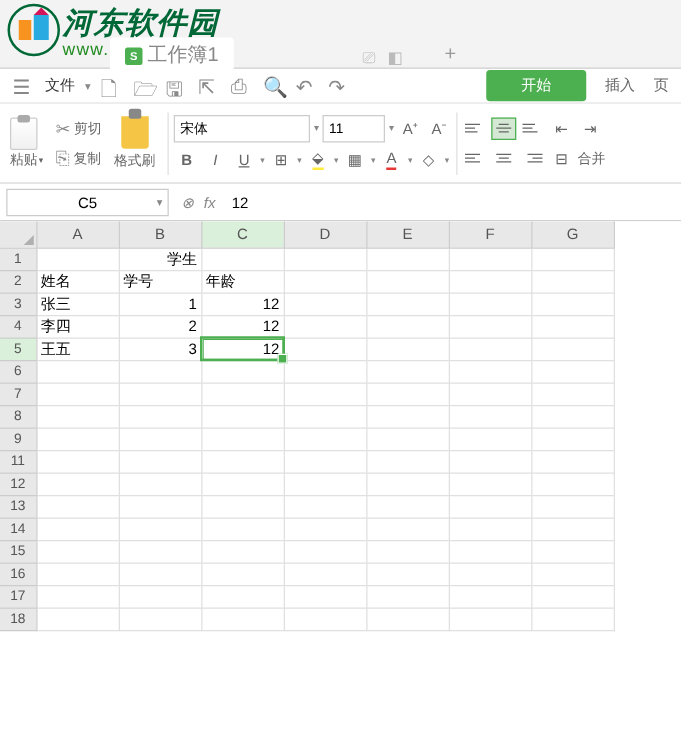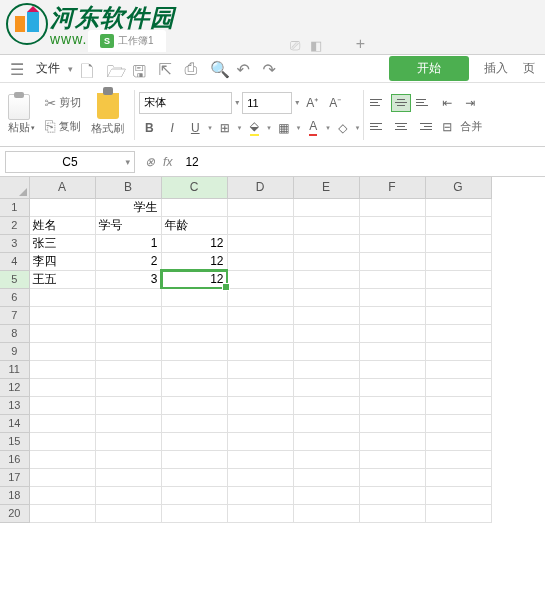--- a/index.html
+++ b/index.html
@@ -6,21 +6,21 @@
 body { background: #f5f5f5; width: 545px; height: 604px; overflow: hidden; position: relative; }
 
 
 .titlebar { height: 55px; background: #f3f3f3; position: relative; border-bottom: 1px solid #d0d0d0; }
 .watermark { position: absolute; top: 2px; left: 5px; display: flex; align-items: center; }
 .wm-logo { width: 45px; height: 45px; position: relative; }
 .wm-logo svg { width: 45px; height: 45px; }
 .wm-text { margin-left: 0; }
 .wm-text1 { color: #006837; font-size: 24px; font-weight: bold; font-style: italic; letter-spacing: 1px; }
 .wm-text2 { color: #228B22; font-size: 14px; margin-top: -3px; letter-spacing: 1px; }
-.tab-item { position: absolute; left: 88px; top: 30px; background: #fff; padding: 4px 12px; font-size: 10px; color: #888; border-radius: 3px 3px 0 0; display: flex; align-items: center; gap: 4px; }
+.tab-item { position: absolute; left: 88px; top: 30px; background: #fff; padding: 4px 12px; font-size: 16px; color: #888; border-radius: 3px 3px 0 0; display: flex; align-items: center; gap: 4px; }
 .tab-icon { width: 14px; height: 14px; background: #4CAF50; border-radius: 2px; display: flex; align-items: center; justify-content: center; }
 .tab-icon::before { content: "S"; color: white; font-size: 9px; font-weight: bold; }
 .tab-plus { position: absolute; right: 180px; top: 35px; color: #999; font-size: 16px; }
 
 
 .menubar { height: 28px; background: #fff; padding: 0 10px; display: flex; align-items: center; gap: 8px; border-bottom: 1px solid #e0e0e0; }
 .menu-icon { width: 18px; height: 18px; color: #888; cursor: pointer; }
 .menu-label { font-size: 12px; color: #333; }
 .ribbon-tabs { margin-left: auto; display: flex; align-items: center; gap: 15px; font-size: 12px; }
 .tab-active { background: #4CAF50; color: white; padding: 4px 28px; border-radius: 3px; }
@@ -32,21 +32,21 @@
 .tool-sep { width: 1px; height: 50px; background: #e0e0e0; margin: 0 4px; }
 .tool-btn { display: flex; align-items: center; gap: 3px; font-size: 11px; color: #666; cursor: pointer; padding: 2px 4px; }
 .tool-icon { font-size: 14px; color: #888; }
 .paste-big { display: flex; flex-direction: column; align-items: flex-start; font-size: 11px; color: #666; }
 .paste-icon { width: 22px; height: 26px; border: 1px solid #ccc; border-radius: 2px; background: linear-gradient(#fff, #f0f0f0); position: relative; }
 .paste-icon::before { content: ""; position: absolute; top: -3px; left: 5px; width: 10px; height: 6px; background: #aaa; border-radius: 2px; }
 .format-brush { width: 22px; height: 26px; background: #f5c645; border-radius: 0 0 3px 3px; position: relative; }
 .format-brush::before { content: ""; position: absolute; top: -6px; left: 6px; width: 10px; height: 8px; background: #888; border-radius: 2px; }
 
 .font-row { display: flex; align-items: center; gap: 3px; }
-.font-select { width: 93px; height: 22px; border: 1px solid #ccc; font-size: 11px; padding: 0 4px; background: #fff; }
+.font-select { width: 109px; height: 22px; border: 1px solid #ccc; font-size: 11px; padding: 0 4px; background: #fff; }
 .size-select { width: 50px; height: 22px; border: 1px solid #ccc; font-size: 11px; padding: 0 4px; background: #fff; }
 .font-btn { width: 20px; height: 20px; display: flex; align-items: center; justify-content: center; font-size: 12px; color: #666; cursor: pointer; }
 .underline { text-decoration: underline; }
 .color-bar { border-bottom: 2px solid; padding-bottom: 1px; }
 .align-btn { width: 20px; height: 18px; display: flex; flex-direction: column; justify-content: center; gap: 2px; cursor: pointer; padding: 2px; }
 .align-btn.active { background: #d4e8d4; border: 1px solid #4CAF50; }
 .align-line { height: 1px; background: #666; }
 
 
 .fbar-row { height: 30px; background: #fff; display: flex; align-items: center; border-bottom: 1px solid #d0d0d0; padding: 0 5px; gap: 10px; }
@@ -401,25 +401,15 @@
     <tr>
           <th class="row-h">18</th>
           <td></td>
           <td></td>
           <td></td>
           <td></td>
           <td></td>
           <td></td>
           <td></td>
         </tr>
-    <tr>
-          <th class="row-h">20</th>
-          <td></td>
-          <td></td>
-          <td></td>
-          <td></td>
-          <td></td>
-          <td></td>
-          <td></td>
-        </tr>
   </tbody>
     </table>
 </div>
 
 </body></html>

